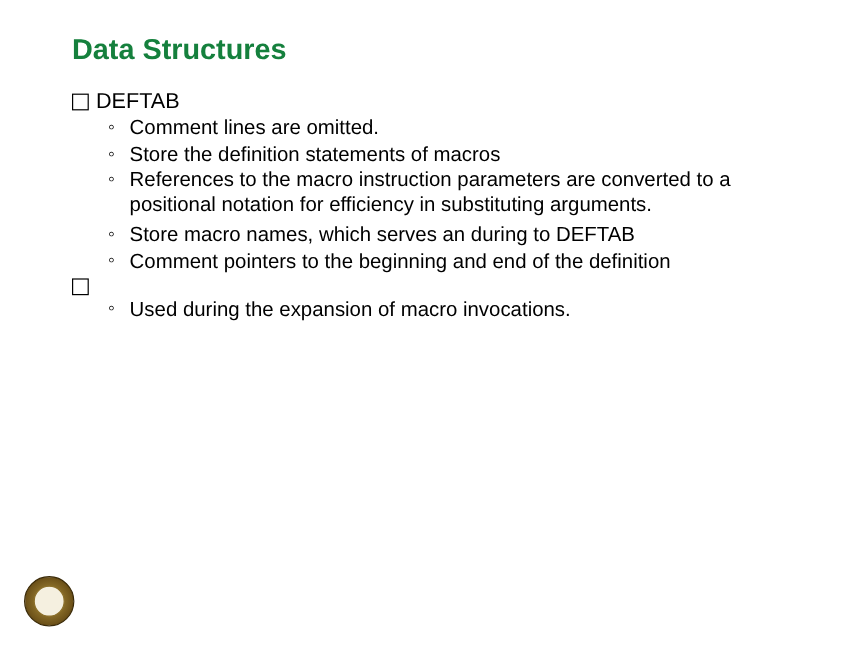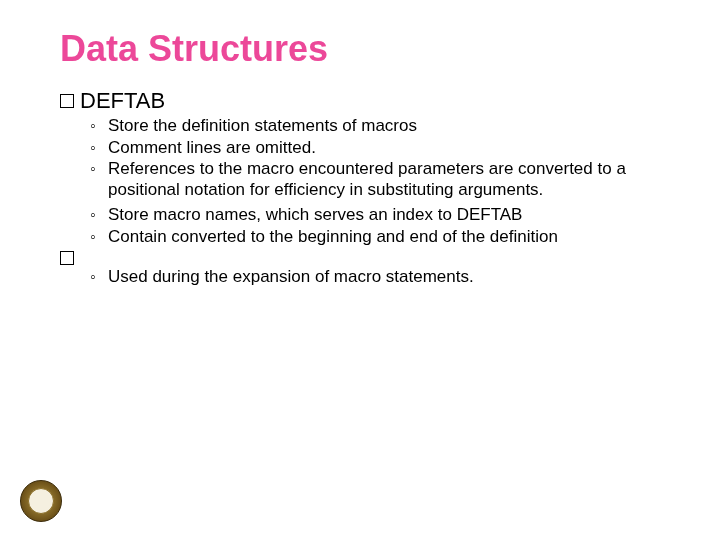--- a/index.html
+++ b/index.html
@@ -11,32 +11,32 @@
     position: relative;
     overflow: hidden;
   }
   .slide {
     width: 100%;
     height: 100%;
     padding: 28px 60px 20px 60px;
     position: relative;
   }
   .title {
-    font-size: 36px;
+    font-size: 24px;
     font-weight: bold;
-    color: #ec4899;
+    color: #15803d;
     margin-bottom: 18px;
   }
   .section {
     margin-bottom: 4px;
   }
   .section-header {
     display: flex;
     align-items: center;
-    font-size: 22px;
+    font-size: 18px;
     font-weight: normal;
     color: #000;
     margin-bottom: 2px;
   }
   .checkbox {
     display: inline-block;
     width: 14px;
     height: 14px;
     border: 1.5px solid #000;
     margin-right: 6px;
@@ -97,39 +97,39 @@
 
 <div class="slide">
   <h1 class="title">Data Structures</h1>
 
   <div class="section">
     <div class="section-header">
       <span class="checkbox"></span>
       <span>DEFTAB</span>
     </div>
     <ul class="sub-list">
+      <li>Comment lines are omitted.</li>
       <li>Store the definition statements of macros</li>
-      <li>Comment lines are omitted.</li>
-      <li>References to the macro encountered parameters are converted to a positional notation for efficiency in substituting arguments.</li>
+      <li>References to the macro instruction parameters are converted to a positional notation for efficiency in substituting arguments.</li>
     </ul>
   </div>
 
   <div class="section">
     <ul class="sub-list">
-      <li>Store macro names, which serves an index to DEFTAB</li>
-      <li>Contain converted to the beginning and end of the definition</li>
+      <li>Store macro names, which serves an during to DEFTAB</li>
+      <li>Comment pointers to the beginning and end of the definition</li>
     </ul>
   </div>
 
   <div class="section">
     <div class="section-header">
       <span class="checkbox"></span>
     </div>
     <ul class="sub-list">
-      <li>Used during the expansion of macro statements.</li>
+      <li>Used during the expansion of macro invocations.</li>
     </ul>
   </div>
 
   <div class="logo">
     <div class="logo-outer">
       <div class="logo-inner"></div>
     </div>
   </div>
 </div>
 

